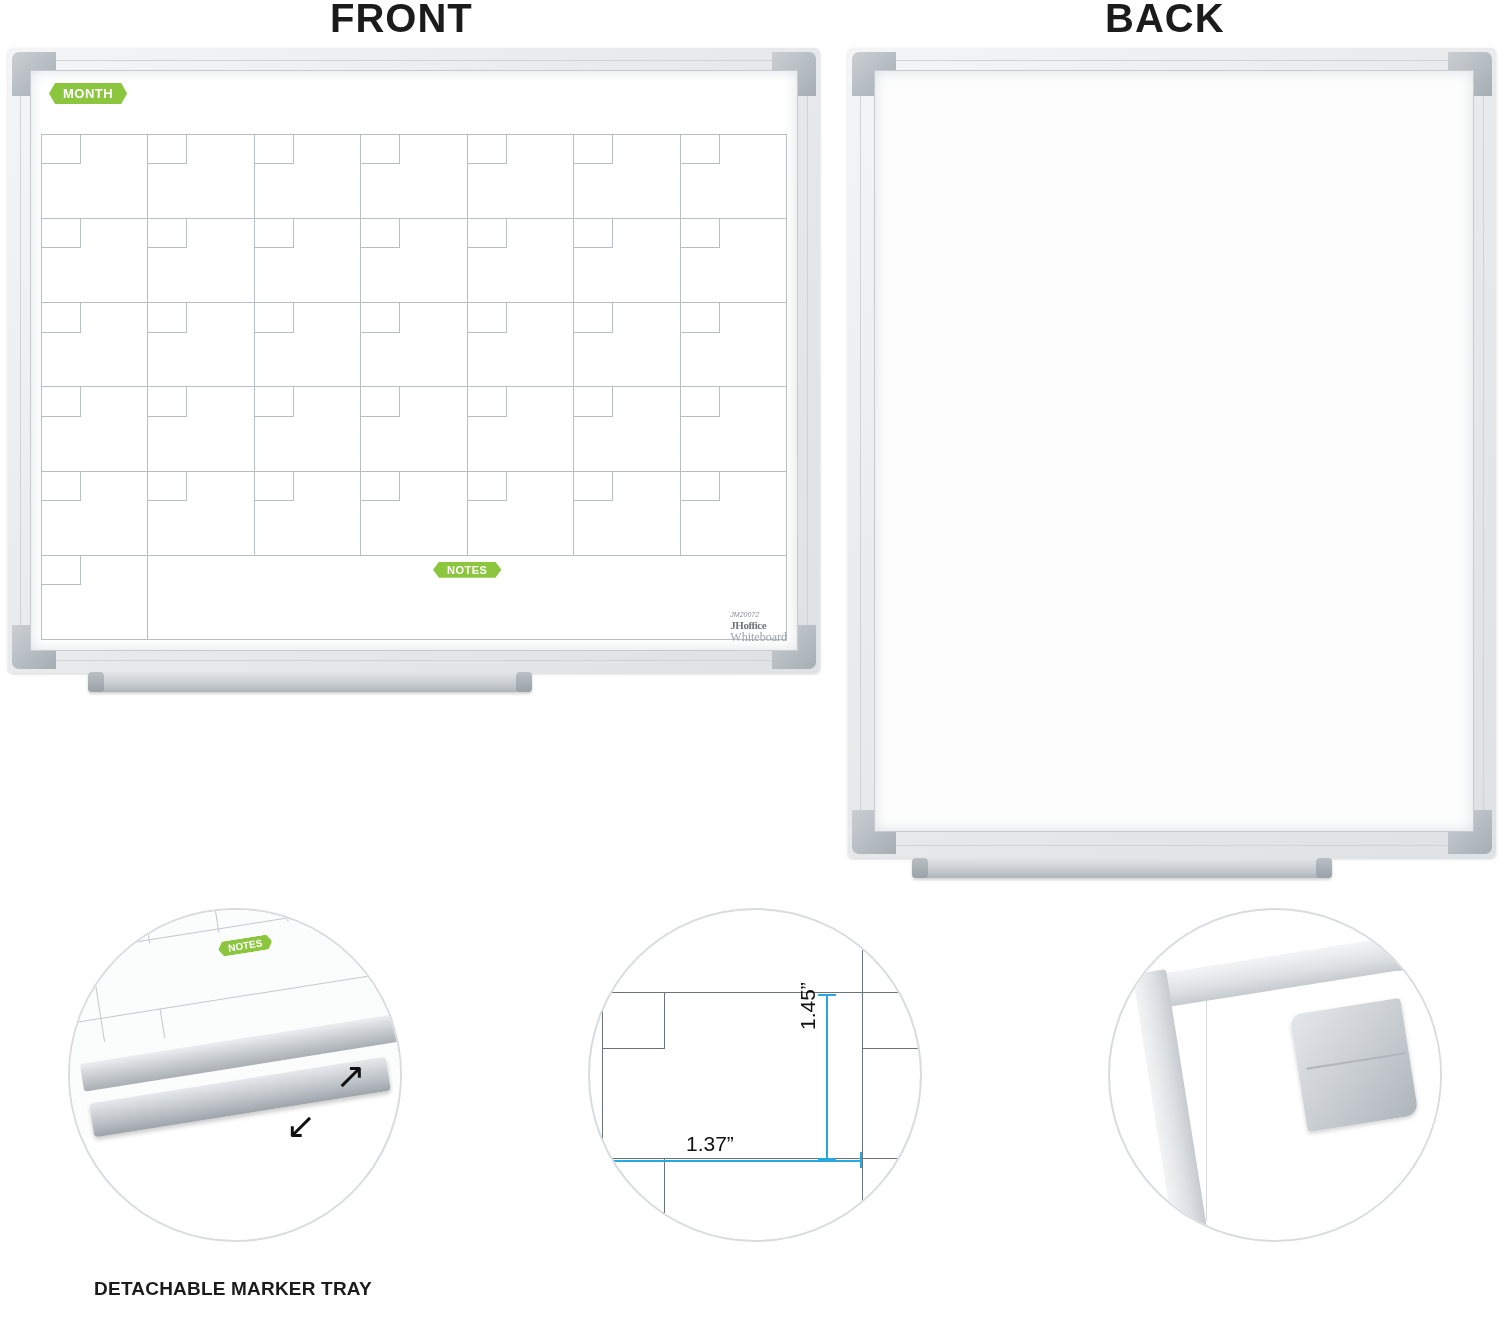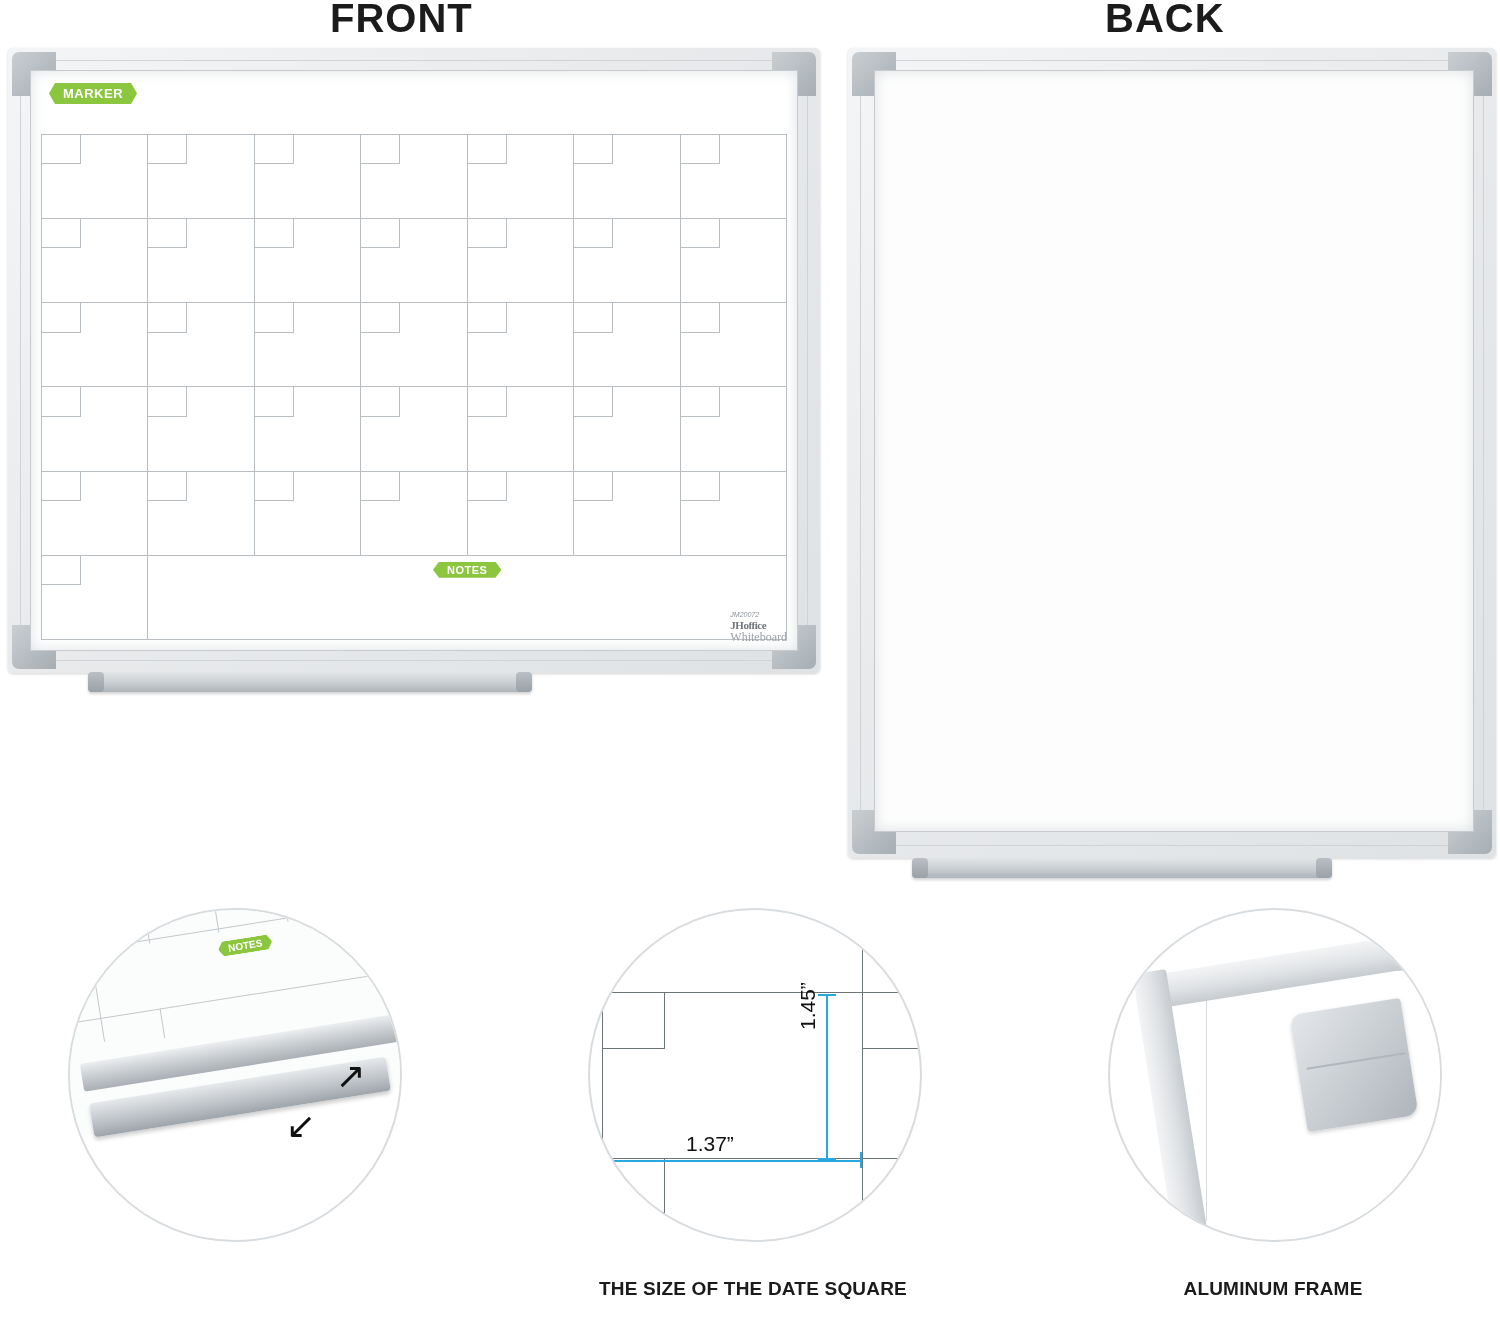--- a/index.html
+++ b/index.html
@@ -340,21 +340,21 @@
   <div id="board-front" class="board">
     <div class="bevel"></div>
     <div class="corner tl"></div>
     <div class="corner tr"></div>
     <div class="corner bl"></div>
     <div class="corner br"></div>
 
     <div class="frame-inner">
       <div class="cal">
 
-        <div class="month-chip">MARKER</div>
+        <div class="month-chip">MONTH</div>
 
 
         <div class="grid">
 
           <div class="cell">
               <div class="datebox"></div>
             </div>
           <div class="cell">
               <div class="datebox"></div>
             </div>
@@ -508,20 +508,21 @@
       <div class="d1-line" style="left:200px;top:0;width:1px;height:30px;"></div>
       <div class="d1-line" style="left:130px;top:96px;width:1px;height:30px;"></div>
       <div class="d1-line" style="left:270px;top:0;width:1px;height:30px;"></div>
     </div>
     <div class="d1-notes">NOTES</div>
     <div class="d1-rail"></div>
     <div class="d1-tray"></div>
     <div id="arrow-up" class="arrow">↗</div>
     <div id="arrow-down" class="arrow">↙</div>
   </div>
+  <div id="caption-1" class="detail-caption">DETACHABLE MARKER TRAY</div>
 
   <div id="detail-2" class="detail">
 
     <div class="d2-grid-line" style="left:0;top:82px;width:330px;height:1px;"></div>
     <div class="d2-grid-line" style="left:0;top:248px;width:330px;height:1px;"></div>
     <div class="d2-grid-line" style="left:12px;top:0;width:1px;height:330px;"></div>
     <div class="d2-grid-line" style="left:272px;top:0;width:1px;height:330px;"></div>
     <div class="d2-grid-line" style="left:12px;top:138px;width:62px;height:1px;"></div>
     <div class="d2-grid-line" style="left:74px;top:82px;width:1px;height:57px;"></div>
     <div class="d2-grid-line" style="left:272px;top:138px;width:58px;height:1px;"></div>
@@ -532,24 +533,22 @@
     <div class="d2-dim-line" style="left:14px;top:250px;width:258px;height:2px;"></div>
     <div class="d2-dim-line" style="left:236px;top:84px;width:2px;height:166px;"></div>
     <div class="d2-dim-line" style="left:228px;top:84px;width:18px;height:2px;"></div>
     <div class="d2-dim-line" style="left:228px;top:248px;width:18px;height:2px;"></div>
     <div class="d2-dim-line" style="left:14px;top:242px;width:2px;height:16px;"></div>
     <div class="d2-dim-line" style="left:270px;top:242px;width:2px;height:16px;"></div>
 
     <div id="d2-w" class="d2-text">1.37”</div>
     <div id="d2-h" class="d2-text">1.45”</div>
   </div>
-  <div id="caption-2" class="detail-caption">THE SIZE OF THE DATE SQUARE</div>
 
   <div id="detail-3" class="detail">
     <div class="d3-white"></div>
     <div class="d3-rail-h"></div>
     <div class="d3-rail-v"></div>
     <div class="d3-corner"></div>
     <div class="d3-corner-seam"></div>
   </div>
-  <div id="caption-3" class="detail-caption">ALUMINUM FRAME</div>
 
 </div>
 
 </body></html>

